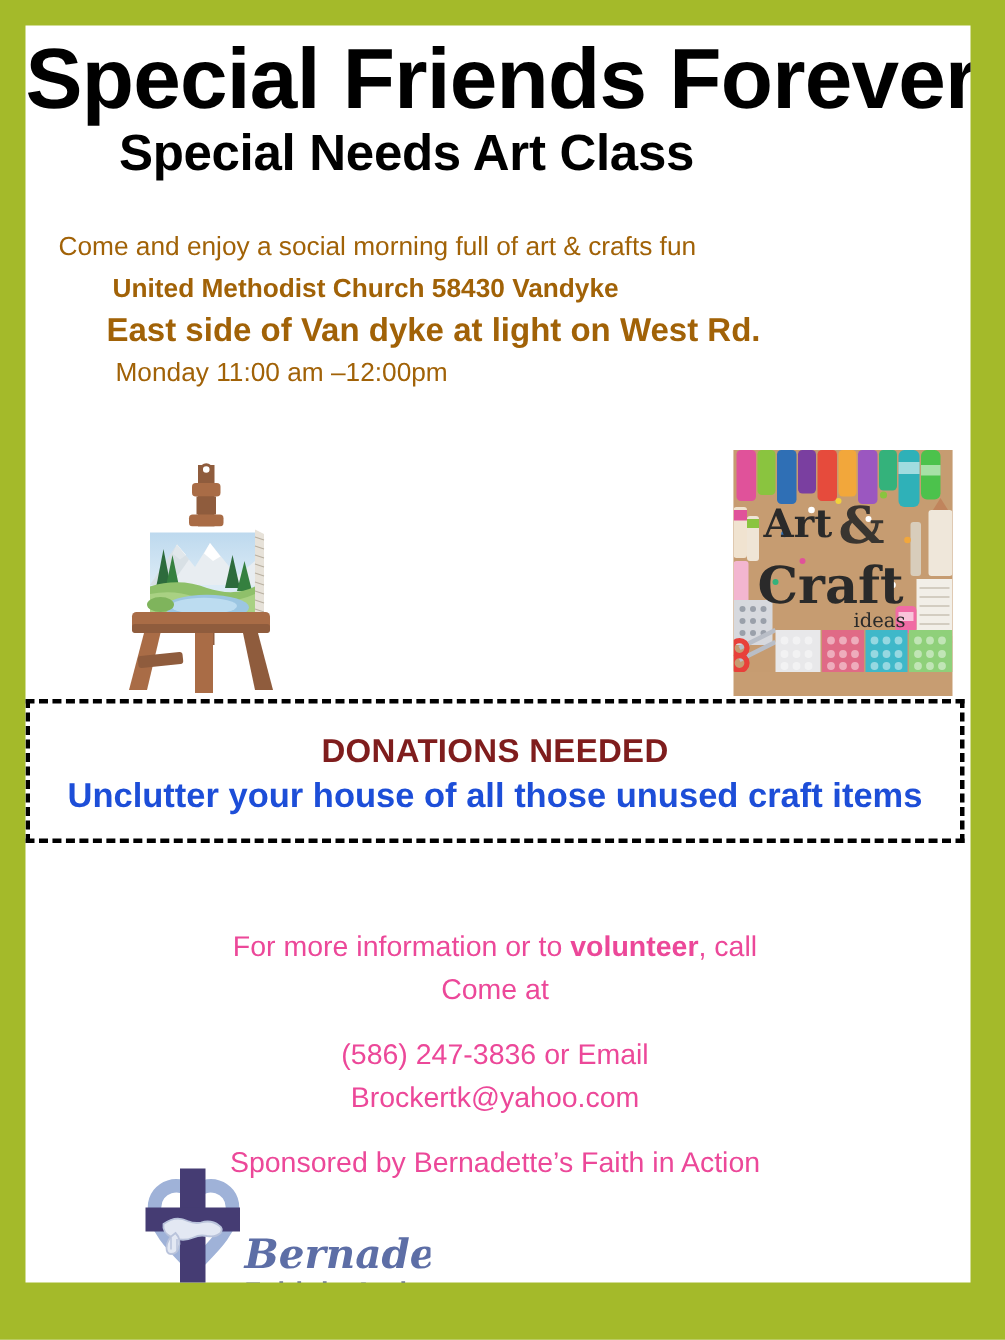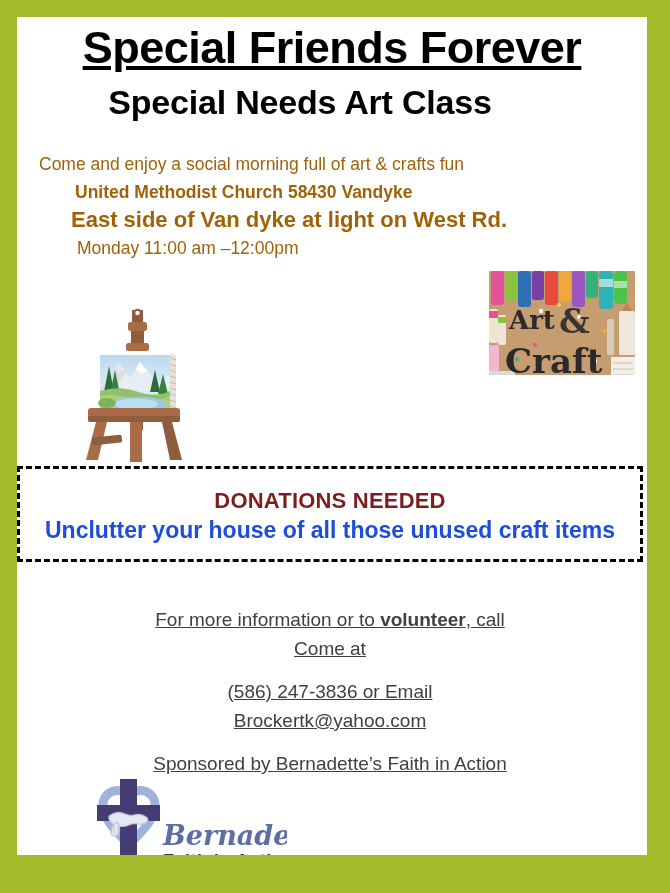--- a/index.html
+++ b/index.html
@@ -29,40 +29,38 @@
     background: #ffffff;
     overflow: hidden;
   }
 
   
   .title-main {
     position: absolute;
     left: 0; top: 7px;
     width: 630px;
     text-align: center;
-    font-size: 45px;
+    font-size: 57px;
     font-weight: bold;
     color: #000000;
     letter-spacing: -0.5px;
     line-height: 1.05;
     white-space: nowrap;
-    text-decoration: underline;
   }
   .title-sub {
     position: absolute;
     left: 0; top: 67px;
     width: 508px;
     text-align: center;
     font-size: 34px;
     font-weight: bold;
     color: #000000;
     letter-spacing: -0.2px;
     line-height: 1.1;
     white-space: nowrap;
-    margin-left: 29px;
   }
 
   
   .intro {
     position: absolute;
     left: 22px;
     top: 134px;
     width: 470px;
     color: #a16207;
     font-size: 17.5px;
@@ -98,23 +96,23 @@
     top: 287px;
     width: 122px;
     height: 160px;
   }
   .easel-wrap svg { display: block; }
 
   
   .craft-photo {
     position: absolute;
     left: 472px;
-    top: 254px;
+    top: 283px;
     width: 146px;
-    height: 104px;
+    height: 164px;
     overflow: hidden;
     background: #c79d72;
   }
   .craft-photo svg { display: block; }
 
   
   .donations {
     position: absolute;
     left: 0px;
     top: 449px;
@@ -141,25 +139,24 @@
     color: #1d4ed8;
     line-height: 30px;
     text-align: center;
     width: 580px;
   }
 
   
   .contact {
     position: absolute;
     left: 0;
-    top: 588px;
+    top: 600px;
     width: 626px;
     text-align: center;
-    color: #404040;
-    text-decoration: underline;
+    color: #ec4899;
   }
   .c-line {
     display: block;
     font-size: 19px;
     line-height: 29px;
   }
   .c-gap { height: 14px; }
   .c-line b { font-weight: bold; }
 
   

